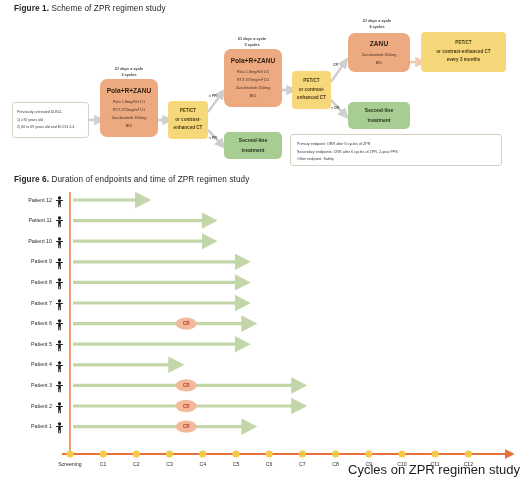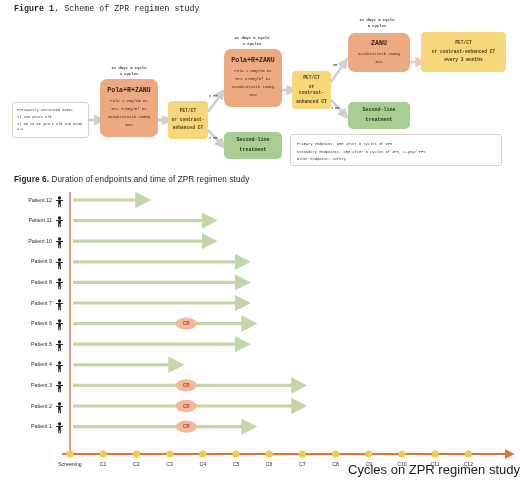--- a/index.html
+++ b/index.html
@@ -12,21 +12,21 @@
     position:relative;
   }
   .fig-title{
     font-size:8.2px;
     letter-spacing:.1px;
     color:#231f20;
   }
   .fig-title b{font-weight:bold;}
 
   
-  #figure1{position:absolute;left:0;top:0;width:520px;height:170px;font-family:Liberation Mono, monospace;}
+  #figure1{position:absolute;left:0;top:0;width:520px;height:170px;}
   #fig1-title{position:absolute;left:14px;top:4px;}
   #fig1-canvas{position:absolute;left:0;top:14px;width:520px;height:156px;}
 
   .node{
     position:absolute;
     box-sizing:border-box;
     display:flex;
     flex-direction:column;
     align-items:center;
     justify-content:center;

